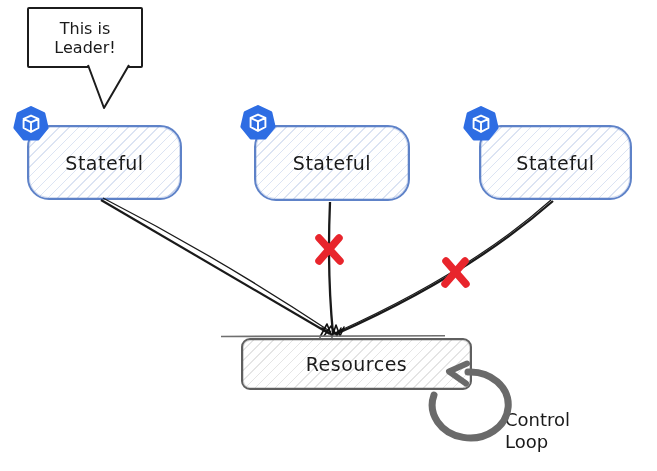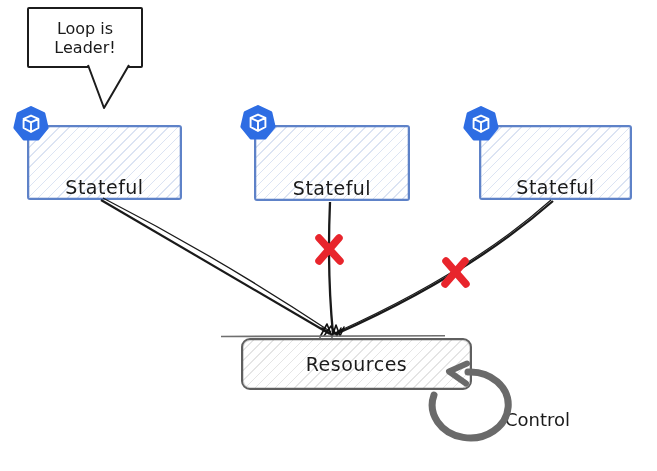--- a/index.html
+++ b/index.html
@@ -2,26 +2,26 @@
 <html><head>
 <meta charset="utf-8">
 <style>
   html,body{margin:0;padding:0;background:#ffffff;}
   .canvas{
     position:relative;width:657px;height:471px;background:#ffffff;overflow:hidden;
     font-family:"DejaVu Sans",sans-serif;color:#1a1a1a;
   }
   .node{
     position:absolute;box-sizing:border-box;
-    border:2px solid #5e82c8;border-radius:3px;
+    border:2px solid #5e82c8;border-radius:22px;
     background:
       repeating-linear-gradient(135deg, rgba(94,130,200,0.22) 0px, rgba(94,130,200,0.22) 1px, rgba(255,255,255,0) 1px, rgba(255,255,255,0) 7px),
       #ffffff;
     box-shadow:inset 0 0 0 1px rgba(94,130,200,0.28);
-    display:flex;align-items:flex-end;justify-content:center;
+    display:flex;align-items:center;justify-content:center;
     font-size:19px;letter-spacing:0.5px;z-index:1;
   }
   .node-label{white-space:nowrap;}
   #node1{left:27px;top:125px;width:155px;height:75px;}
   #node2{left:254px;top:125px;width:156px;height:76px;}
   #node3{left:479px;top:125px;width:153px;height:75px;}
   .resources{
     position:absolute;box-sizing:border-box;
     left:217px;top:338px;width:231px;height:52px;
     border:2px solid #5f5f5f;border-radius:9px;
@@ -48,40 +48,41 @@
     position:absolute;left:505px;top:409px;width:92px;z-index:2;
     font-size:18px;line-height:22px;text-align:left;
   }
 </style>
 </head>
 <body>
 
 <div class="canvas">
 
   <div class="bubble">
-    <span>Loop is</span>
+    <span>This is</span>
     <span>Leader!</span>
   </div>
 
   <div class="node" id="node1">
     <span class="node-label">Stateful</span>
   </div>
   <div class="node" id="node2">
     <span class="node-label">Stateful</span>
   </div>
   <div class="node" id="node3">
     <span class="node-label">Stateful</span>
   </div>
 
   <div class="resources">
     <span>Resources</span>
   </div>
 
   <div class="loop-label">
     <div>Control</div>
+    <div>Loop</div>
   </div>
 
   <svg class="pod-icon" id="icon1" viewBox="0 0 34 34">
     <polygon points="17,1.5 29.1,7.3 32.1,20.5 23.7,31 10.3,31 1.9,20.5 4.9,7.3" fill="#2e6de3" stroke="#2e6de3" stroke-width="3" stroke-linejoin="round"></polygon>
     <path d="M17,9 L24,12.2 L24,20.8 L17,24.5 L10,20.8 L10,12.2 Z M10,12.2 L17,15.5 L24,12.2 M17,15.5 L17,24.5" fill="none" stroke="#ffffff" stroke-width="1.8" stroke-linejoin="round" stroke-linecap="round"></path>
   </svg>
   <svg class="pod-icon" id="icon2" viewBox="0 0 34 34">
     <polygon points="17,1.5 29.1,7.3 32.1,20.5 23.7,31 10.3,31 1.9,20.5 4.9,7.3" fill="#2e6de3" stroke="#2e6de3" stroke-width="3" stroke-linejoin="round"></polygon>
     <path d="M17,9 L24,12.2 L24,20.8 L17,24.5 L10,20.8 L10,12.2 Z M10,12.2 L17,15.5 L24,12.2 M17,15.5 L17,24.5" fill="none" stroke="#ffffff" stroke-width="1.8" stroke-linejoin="round" stroke-linecap="round"></path>
   </svg>

